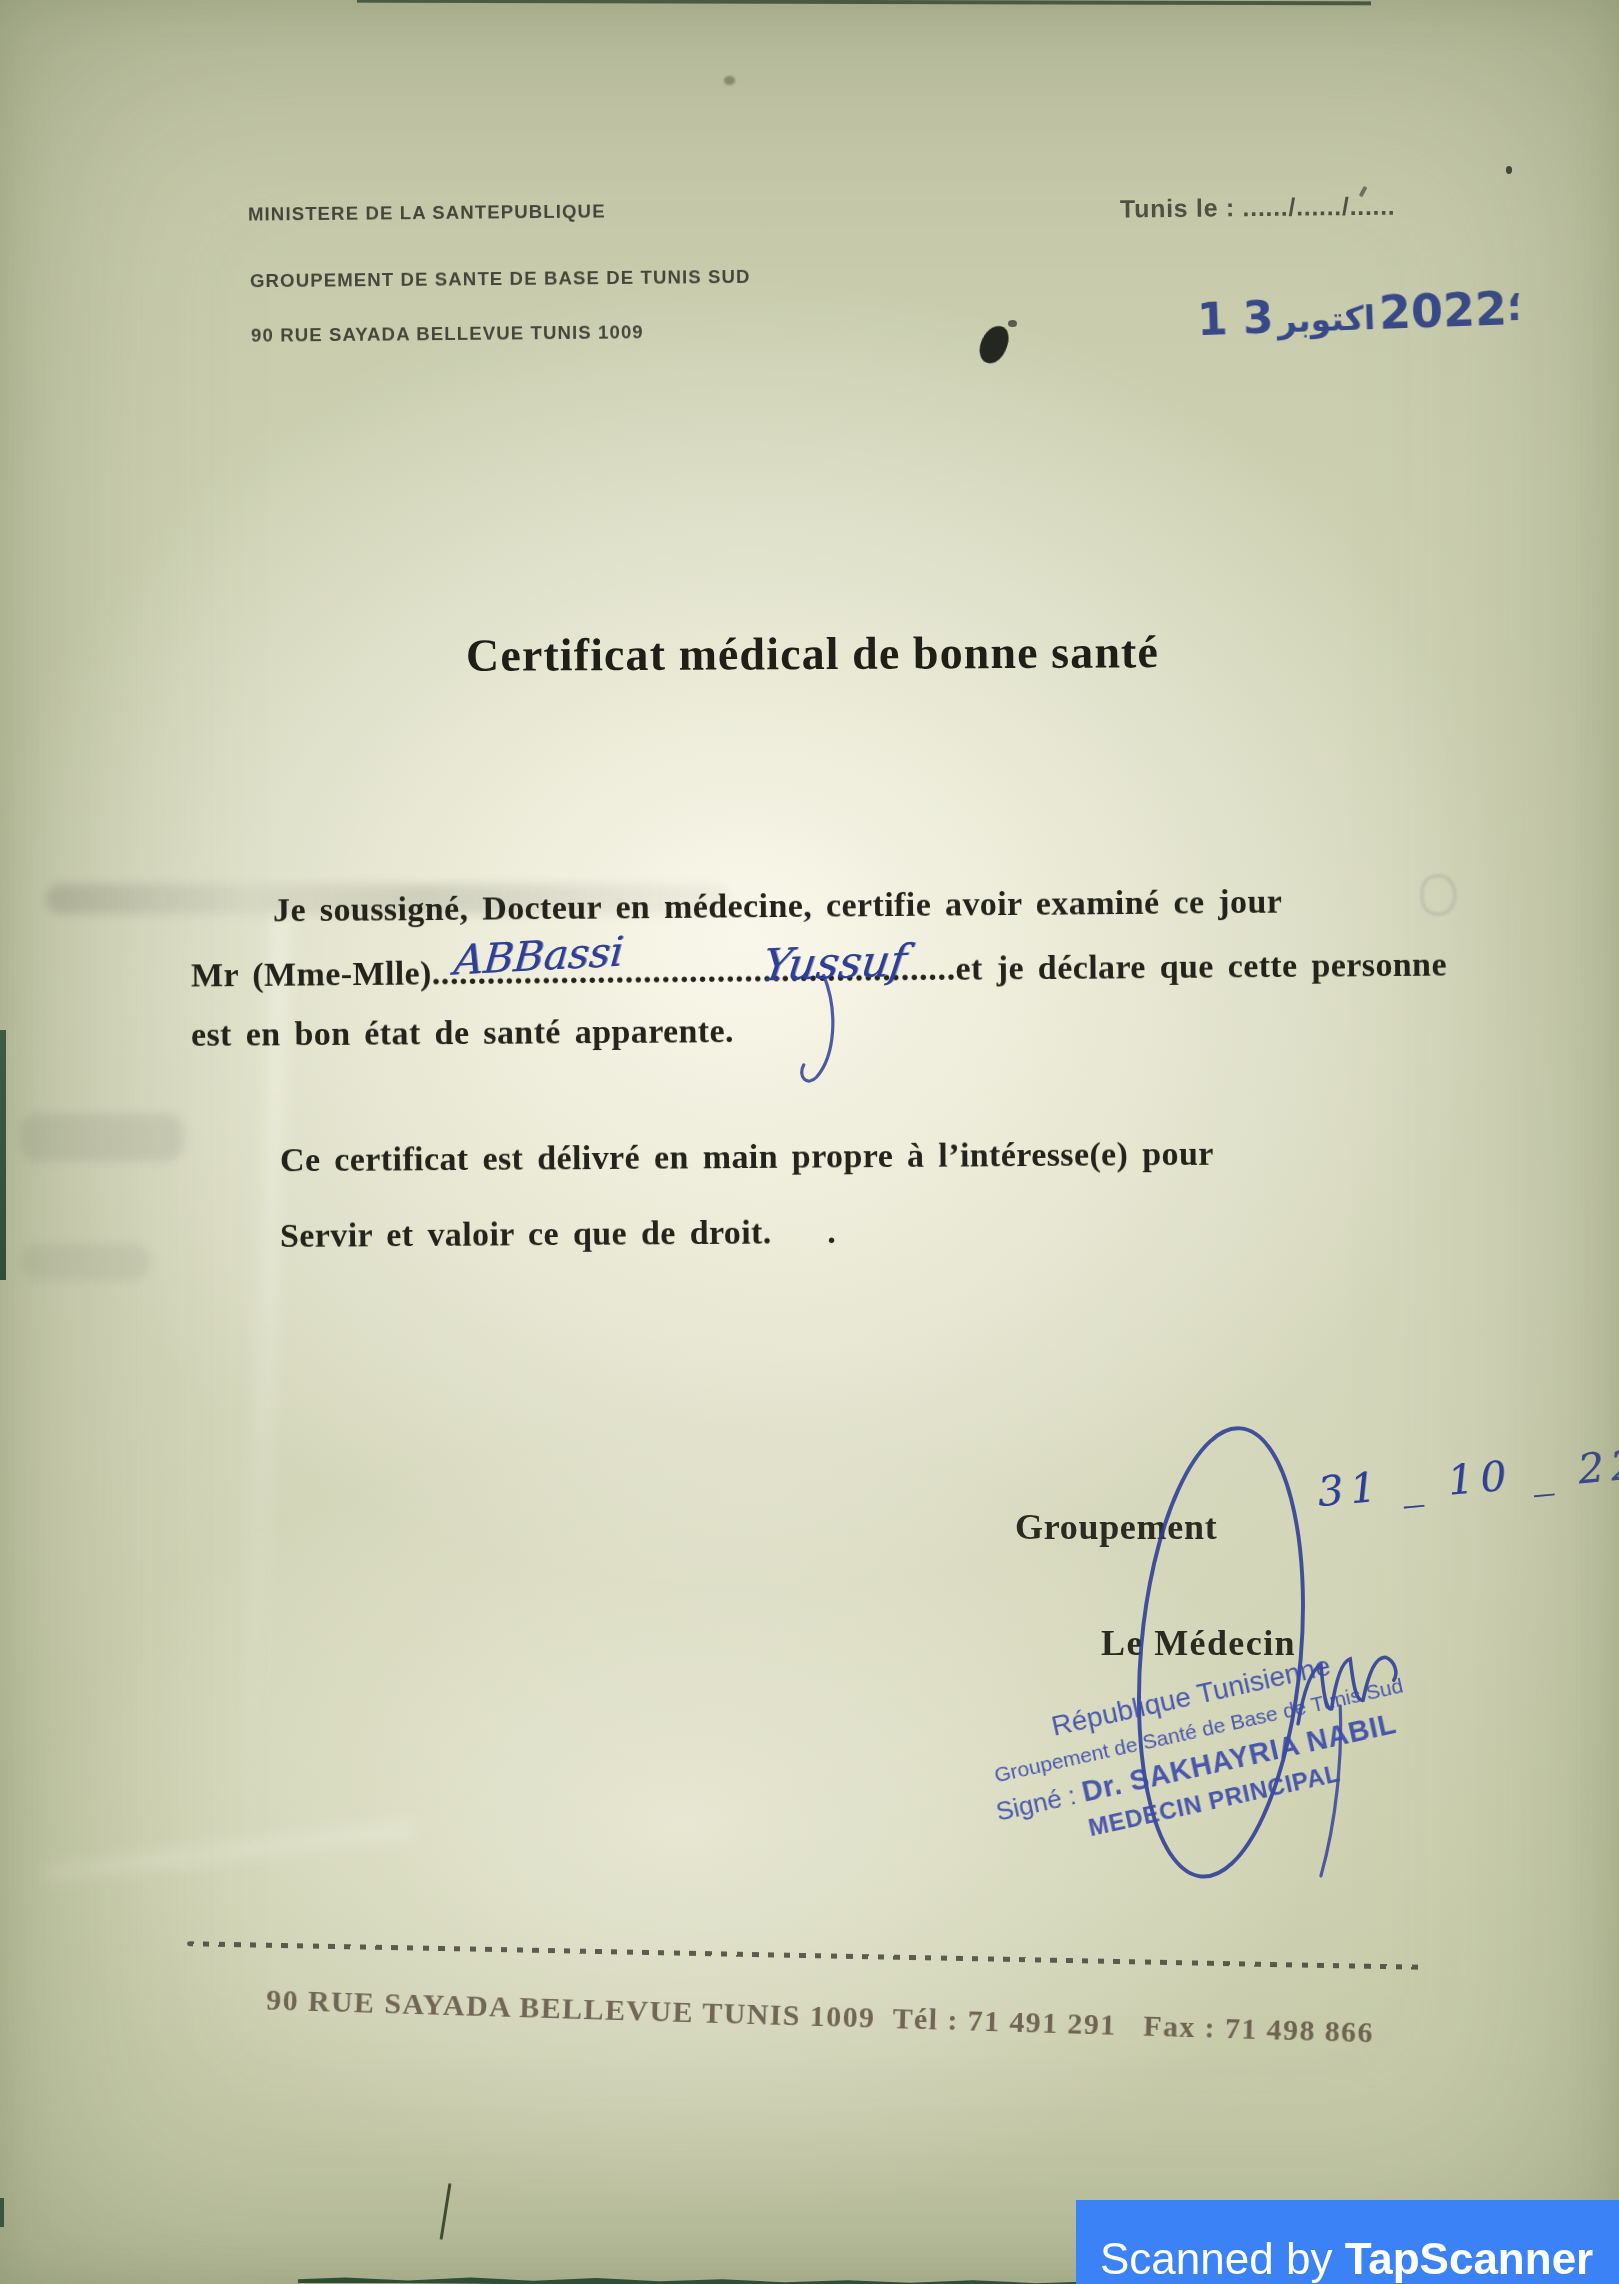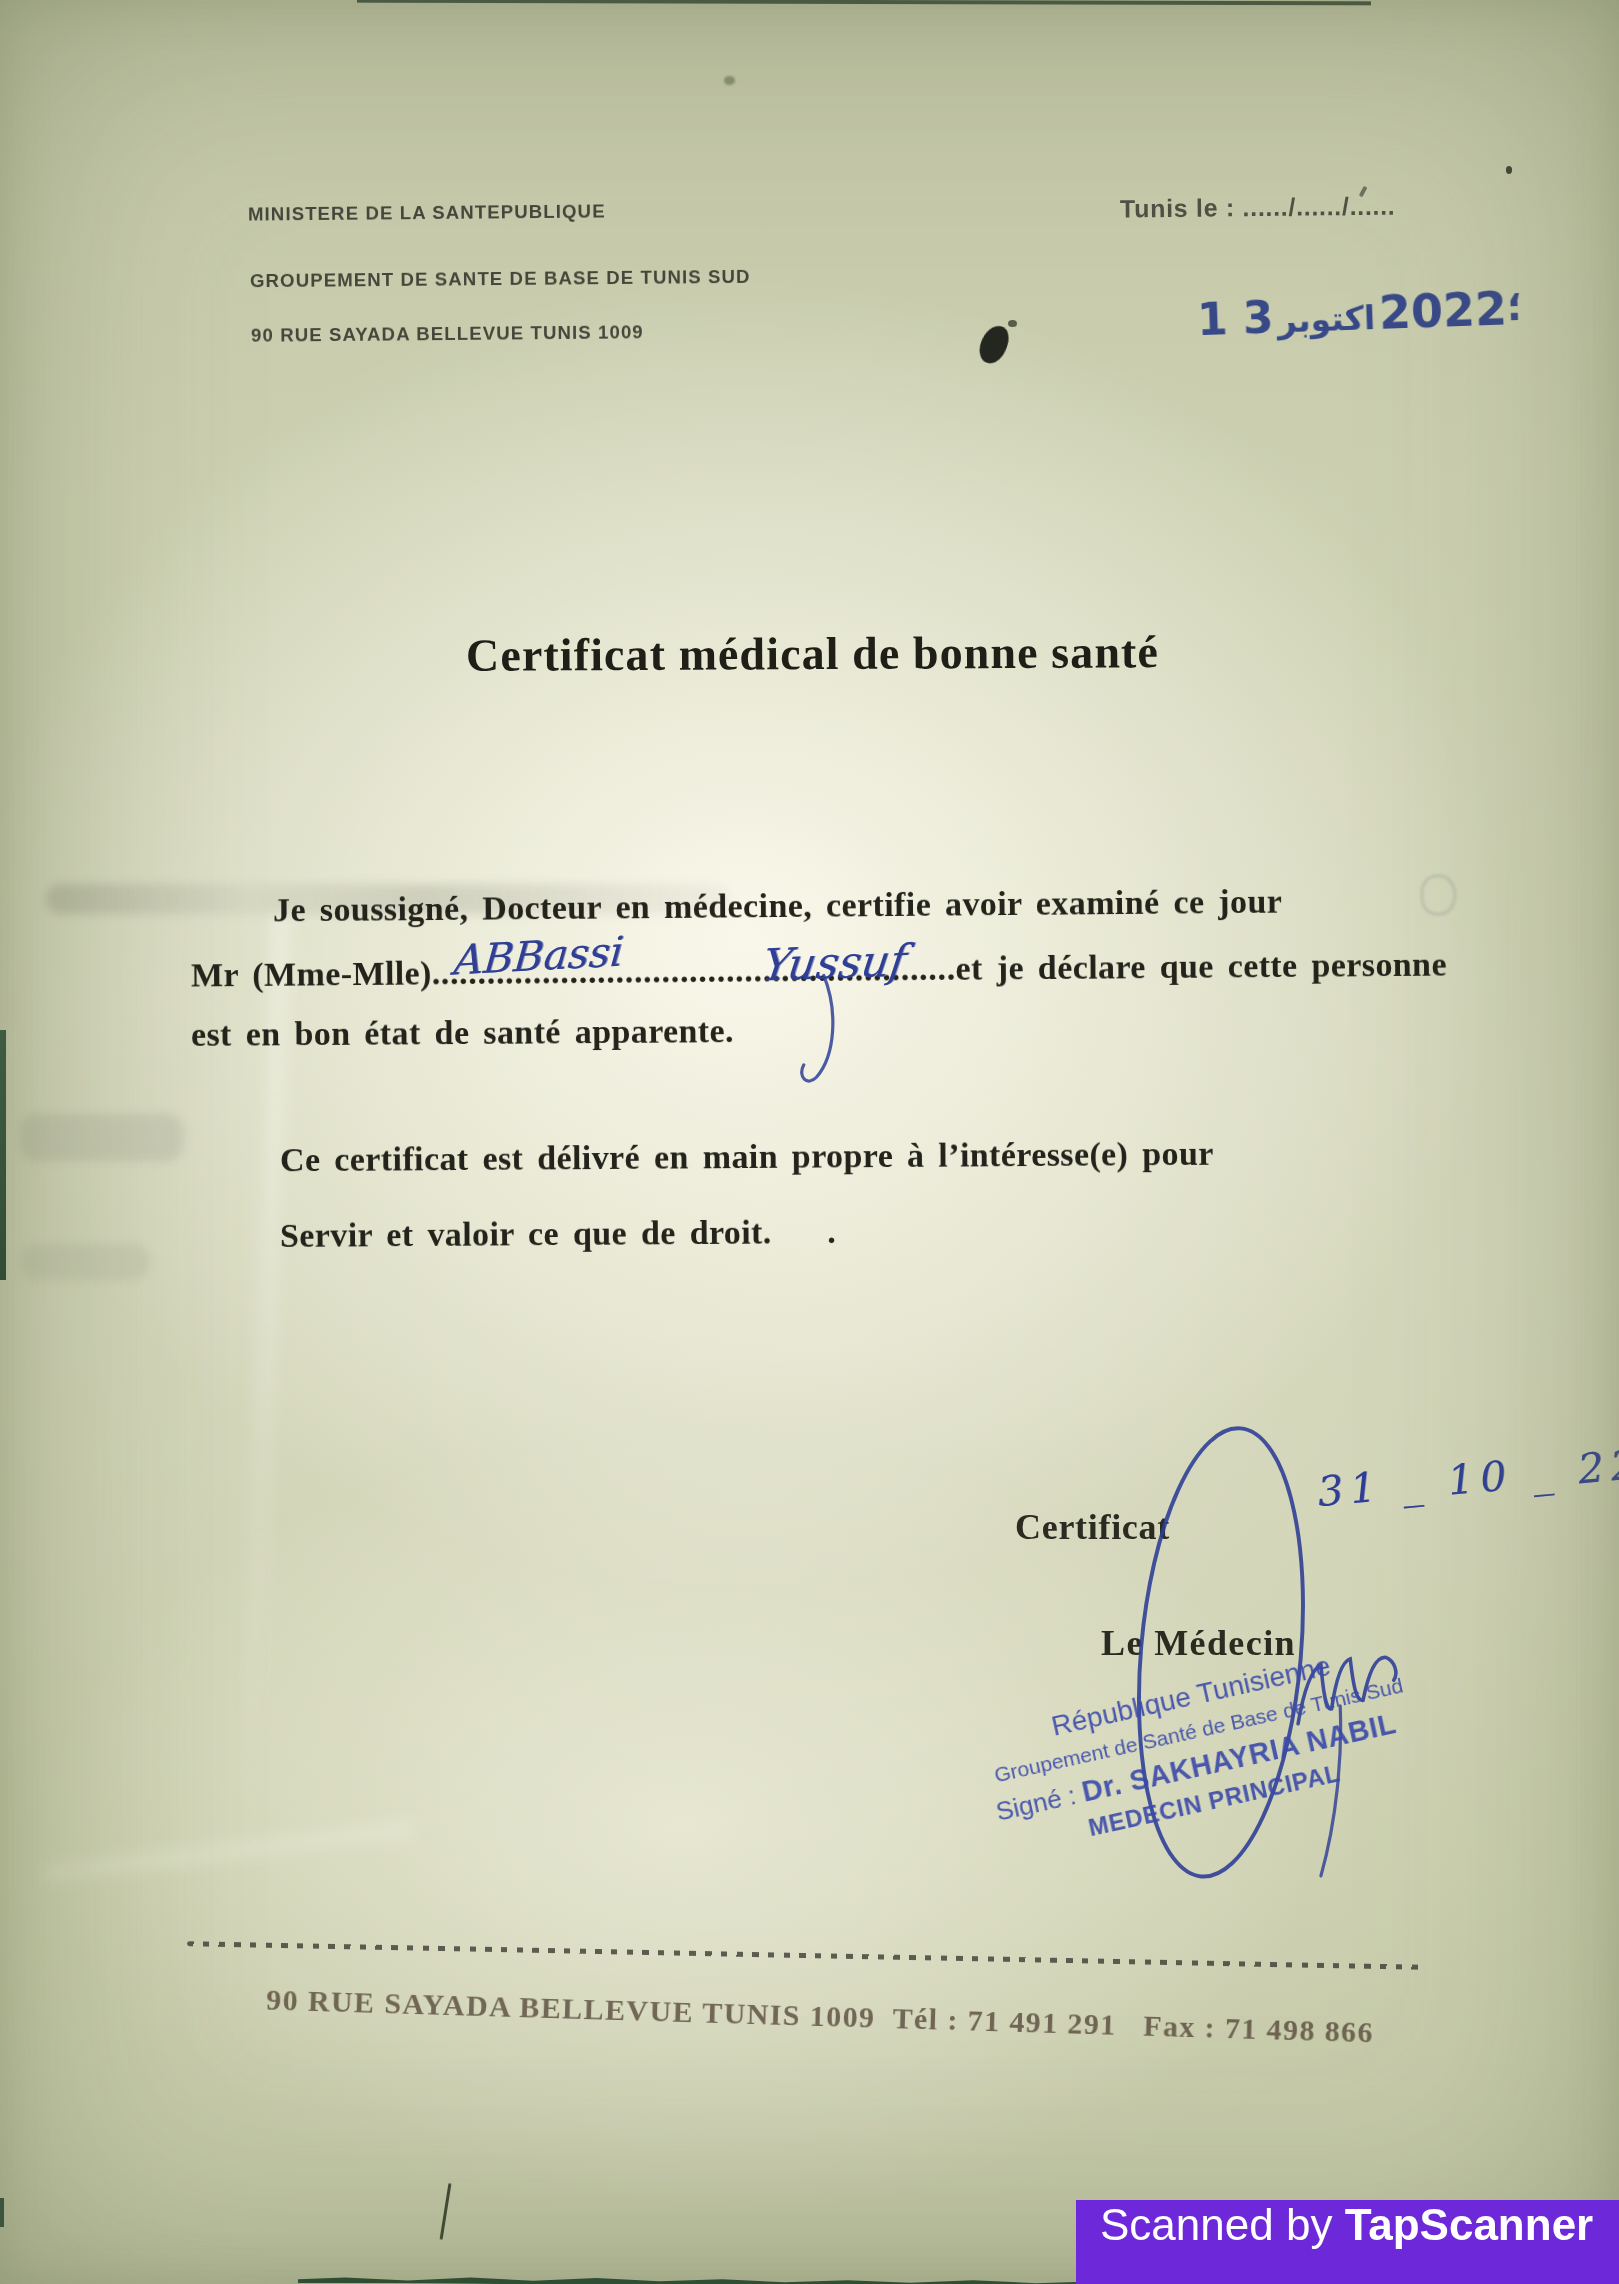--- a/index.html
+++ b/index.html
@@ -67,22 +67,22 @@
   .stamp .s3 b{font-size:28.6px;font-weight:700;letter-spacing:0.7px;}
   .stamp .s4{font-size:24px;font-weight:700;letter-spacing:0.7px;margin-top:5.7px;}
   
   .dotted{left:187px;top:1953px;width:1239px;height:5px;border-radius:2.9px;
     background:repeating-linear-gradient(90deg,#3f3f35 0 6.4px,rgba(0,0,0,0) 6.4px 15.7px);
     transform:rotate(1.1deg);opacity:.82;}
   
   .footer{left:266px;top:1999px;font-weight:700;font-size:30px;color:#594b3c;
     letter-spacing:1.4px;white-space:pre;transform:rotate(1.7deg);opacity:.8;filter:blur(0.3px);}
   
-  .wm{left:1076px;top:2200px;width:543px;height:84px;background:#6d28d9;
-    display:flex;align-items:flex-start;padding-left:24px;box-sizing:border-box;}
+  .wm{left:1076px;top:2200px;width:543px;height:84px;background:#3b82f6;
+    display:flex;align-items:flex-end;padding-left:24px;box-sizing:border-box;}
   .wm .wmtext{font-family:"Liberation Sans","DejaVu Sans",sans-serif;color:#fff;
     font-size:44px;font-weight:400;white-space:pre;}
   .wm .wmtext b{font-weight:700;}
   
   .edge-top{left:357px;top:0;width:1014px;height:4.3px;background:rgba(18,40,28,.75);
     transform:rotate(.15deg);filter:blur(0.7px);}
   .edge-left1{left:0;top:1030px;width:6.4px;height:250px;
     background:linear-gradient(#2e5340,#1c3f2e);filter:blur(0.4px);}
   .edge-left2{left:0;top:2198px;width:4.3px;height:28.6px;background:#234434;filter:blur(0.4px);}
   .edge-bottom{left:298px;top:2273px;width:785px;height:12px;background:#17402c;
@@ -140,21 +140,21 @@
 
   <div class="abs ink hw-name1">ABBassi</div>
   <div class="abs ink hw-name2">Yussuf</div>
   <svg class="overlay" style="left:778px;top:964px" width="93" height="143" viewBox="0 0 130 200">
     <path d="M 64,16 C 84,66 80,128 54,158 C 41,172 27,158 36,141" fill="none" stroke="#2f3f96" stroke-width="4.5" stroke-linecap="round" opacity=".85"></path>
   </svg>
 
   <div class="abs bodyline p2a">Ce certificat est délivré en main propre à l’intéresse(e) pour</div>
   <div class="abs bodyline p2b">Servir et valoir ce que de droit.    .</div>
 
-  <div class="abs sig-label">Certificat</div>
+  <div class="abs sig-label">Groupement</div>
   <div class="abs doc-label">Le Médecin</div>
   <div class="abs ink hw-date">31 _ 10 _ 22</div>
 
   <svg class="overlay" style="left:1071px;top:1399px" width="457" height="514" viewBox="0 0 640 720">
     <ellipse cx="210" cy="355" rx="112" ry="315" transform="rotate(5 210 355)" fill="none" stroke="#2c3c96" stroke-width="5.5" opacity=".88"></ellipse>
     <path d="M 318,455 C 326,408 336,380 350,372 C 353,408 357,437 365,434 C 371,392 379,368 391,364 C 395,398 399,424 409,422 C 417,382 427,360 441,362 C 453,367 459,383 452,394" fill="none" stroke="#2c3c96" stroke-width="5" stroke-linecap="round" opacity=".88"></path>
     <path d="M 377,430 C 380,500 372,590 350,668" fill="none" stroke="#2c3c96" stroke-width="4.5" stroke-linecap="round" opacity=".8"></path>
   </svg>
 
   <div class="abs stamp">

